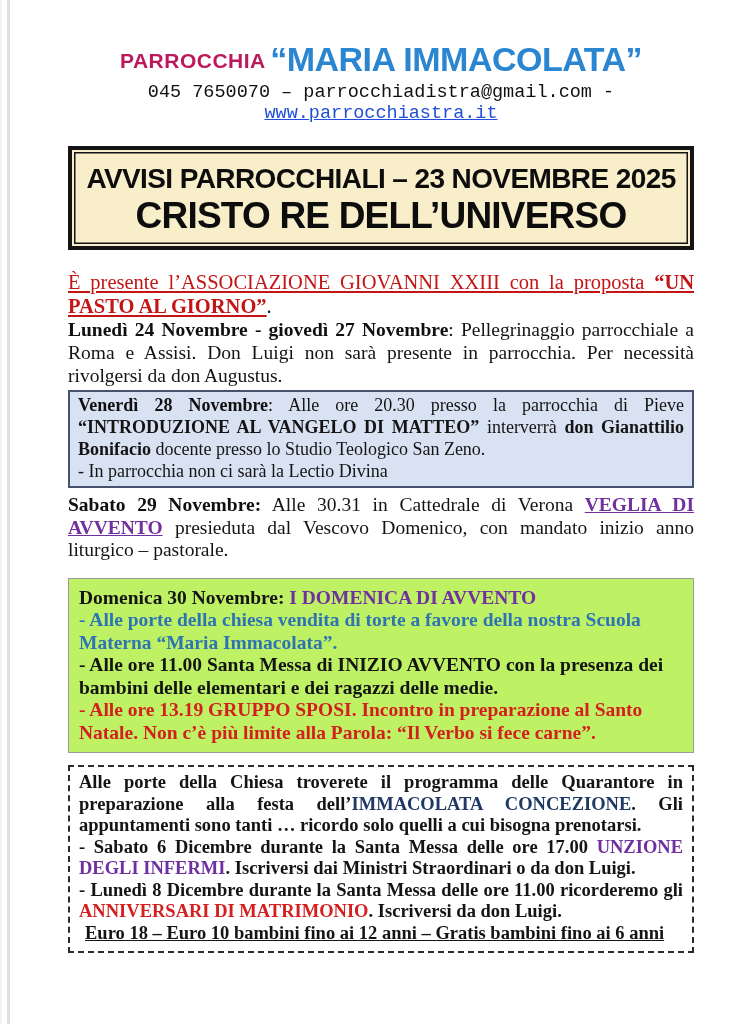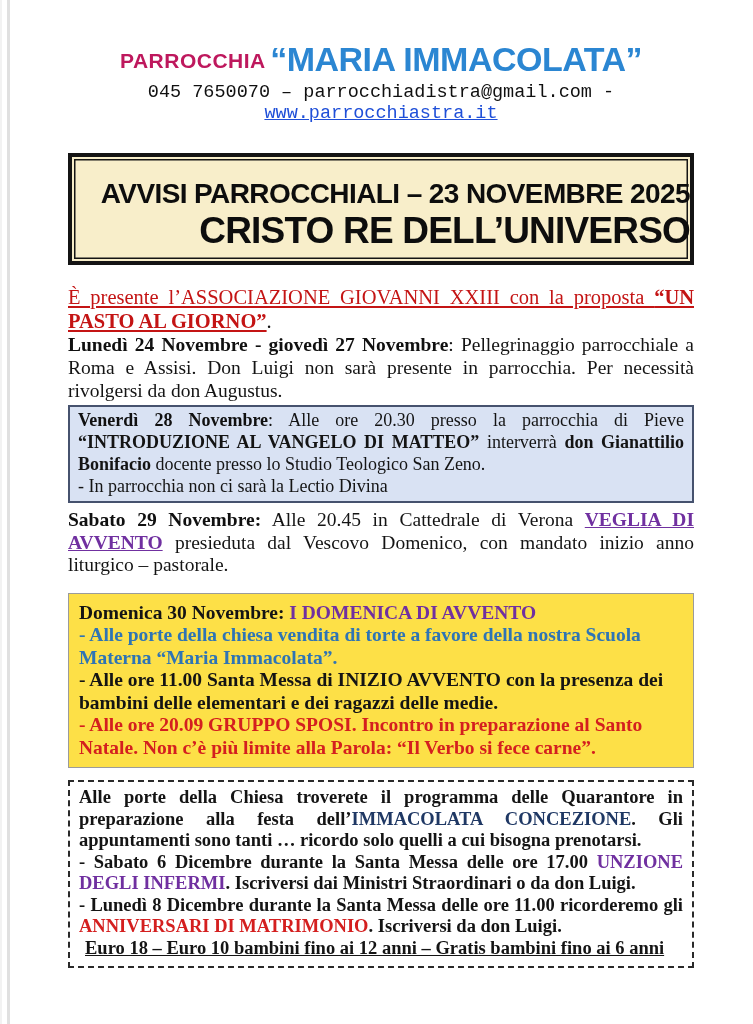--- a/index.html
+++ b/index.html
@@ -14,40 +14,40 @@
   
   .header{padding-top:40px;text-align:center;font-family:"Liberation Sans", sans-serif;}
   .parish-line{white-space:nowrap;}
   .parrocchia{font-size:21px;font-weight:bold;color:#be185d;letter-spacing:.5px;vertical-align:3px;}
   .church-name{font-size:34px;font-weight:bold;color:#2b86d2;letter-spacing:-.5px;}
   .location{font-size:25px;font-weight:bold;color:#101010;margin-top:1px;letter-spacing:-.3px;}
   .contact{font-family:Liberation Mono, monospace;font-size:18.5px;margin-top:3px;color:#101010;}
   .website{color:#1f4fd8;text-decoration:underline;cursor:pointer;}
 
   
-  .banner{margin-top:29px;background:#f8eeca;border:4px solid #141414;
+  .banner{margin-top:22px;background:#f8eeca;border:4px solid #141414;
     box-shadow:inset 0 0 0 2px #f8eeca, inset 0 0 0 3.5px #141414;
-    text-align:right;padding:20px 0 10px;font-family:"Liberation Sans", sans-serif;color:#0d0d0d;}
+    text-align:center;padding:12px 0 10px;font-family:"Liberation Sans", sans-serif;color:#0d0d0d;}
   .banner-l1{font-size:28px;font-weight:800;letter-spacing:-.6px;line-height:34px;}
   .banner-l2{font-size:37px;font-weight:800;letter-spacing:-.8px;line-height:40px;}
 
   
   .para{font-size:19.5px;line-height:23px;text-align:justify;}
   .intro{margin-top:20px;font-size:20.5px;line-height:24px;text-align:justify;}
   .red-u{color:#c41414;text-decoration:underline;}
   .b{font-weight:bold;}
   .date{font-weight:bold;color:#101010;}
 
   .bluebox{background:#d9e2f3;border:2px solid #46526e;padding:2px 8px 4px;margin-top:3px;
     font-size:18px;line-height:22px;text-align:justify;}
   .sat{margin-top:6px;line-height:22.5px;}
   .purple-u{color:#7030a0;font-weight:bold;text-decoration:underline;}
 
   
-  .yellowbox{background:#fde047;border:1px solid #9b9b9b;padding:8px 10px;margin-top:16px;
+  .yellowbox{background:#bef264;border:1px solid #9b9b9b;padding:8px 10px;margin-top:16px;
     font-weight:bold;font-size:19.5px;line-height:22.5px;text-align:left;}
   .purple{color:#7030a0;}
   .blue{color:#2e74b5;}
   .red{color:#d41f1f;}
 
   
   .quarbox{border:2px dashed #2a2a2a;padding:5px 9px 7px;margin-top:12px;
     font-weight:bold;font-size:18.5px;line-height:21.5px;text-align:justify;}
   .navy{color:#1f3864;}
   .fee{ text-decoration:underline;padding-left:6px;text-align:left;}
@@ -75,27 +75,27 @@
   <div class="intro"><span class="red-u">È presente l’ASSOCIAZIONE GIOVANNI XXIII con la proposta </span><span class="red-u b">“UN PASTO AL GIORNO”</span><span>.</span></div>
 
   <div class="para"><span class="date">Lunedì 24 Novembre - giovedì 27 Novembre</span><span>: </span><span>Pellegrinaggio parrocchiale a Roma e Assisi. Don Luigi non sarà presente in parrocchia. Per necessità rivolgersi da don Augustus.</span></div>
 
 
   <div class="bluebox">
     <div><span class="date">Venerdì 28 Novembre</span><span>: </span><span>Alle ore 20.30 presso la parrocchia di Pieve </span><span class="b">“INTRODUZIONE AL VANGELO DI MATTEO”</span><span> interverrà </span><span class="b">don Gianattilio Bonifacio</span><span> docente presso lo Studio Teologico San Zeno.</span></div>
     <div style="text-align:left;">- In parrocchia non ci sarà la Lectio Divina</div>
   </div>
 
-  <div class="para sat"><span class="date">Sabato 29 Novembre:</span><span> Alle 20.45 in Cattedrale di Verona </span><span class="purple-u">VEGLIA DI AVVENTO</span><span> presieduta dal Vescovo Domenico, con mandato inizio anno liturgico – pastorale.</span></div>
+  <div class="para sat"><span class="date">Sabato 29 Novembre:</span><span> Alle 30.31 in Cattedrale di Verona </span><span class="purple-u">VEGLIA DI AVVENTO</span><span> presieduta dal Vescovo Domenico, con mandato inizio anno liturgico – pastorale.</span></div>
 
   <div class="yellowbox">
     <div><span>Domenica 30 Novembre</span><span>: </span><span class="purple">I DOMENICA DI AVVENTO</span></div>
     <div class="blue">- Alle porte della chiesa vendita di torte a favore della nostra Scuola Materna “Maria Immacolata”.</div>
     <div>- Alle ore 11.00 Santa Messa di INIZIO AVVENTO con la presenza dei bambini delle elementari e dei ragazzi delle medie.</div>
-    <div class="red">- Alle ore 20.09 GRUPPO SPOSI. Incontro in preparazione al Santo Natale. Non c’è più limite alla Parola: “Il Verbo si fece carne”.</div>
+    <div class="red">- Alle ore 13.19 GRUPPO SPOSI. Incontro in preparazione al Santo Natale. Non c’è più limite alla Parola: “Il Verbo si fece carne”.</div>
   </div>
 
   <div class="quarbox">
     <div><span>Alle porte della Chiesa troverete il programma delle Quarantore in preparazione alla festa dell’</span><span class="navy">IMMACOLATA CONCEZIONE</span><span>. Gli appuntamenti sono tanti … ricordo solo quelli a cui bisogna prenotarsi.</span></div>
     <div><span> - Sabato 6 Dicembre durante la Santa Messa delle ore 17.00 </span><span class="purple">UNZIONE DEGLI INFERMI</span><span>. Iscriversi dai Ministri Straordinari o da don Luigi.</span></div>
     <div><span>- Lunedì 8 Dicembre durante la Santa Messa delle ore 11.00 ricorderemo gli </span><span class="red">ANNIVERSARI DI MATRIMONIO</span><span>. Iscriversi da don Luigi.</span></div>
     <div class="fee">Euro 18 – Euro 10 bambini fino ai 12 anni – Gratis bambini fino ai 6 anni</div>
   </div>
 
 </div>

